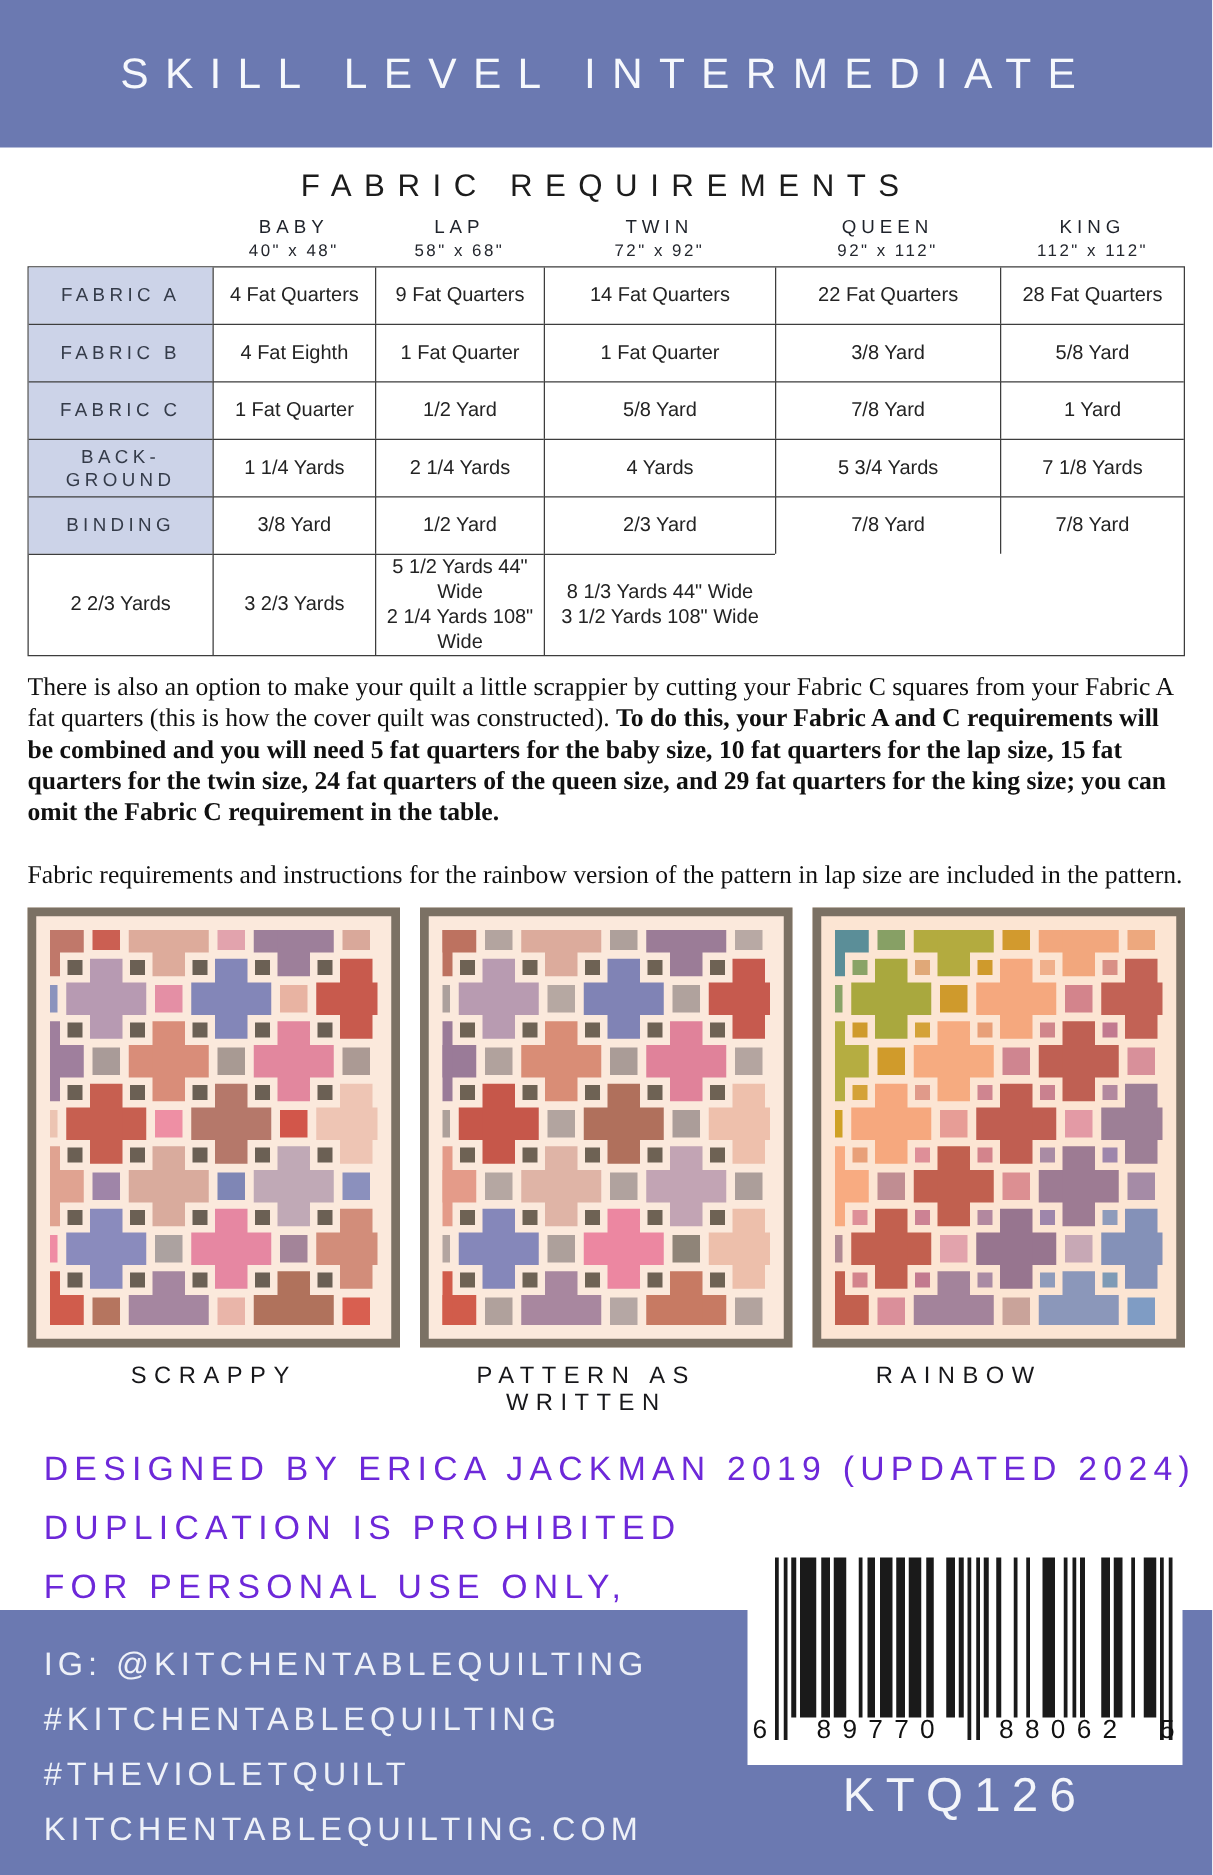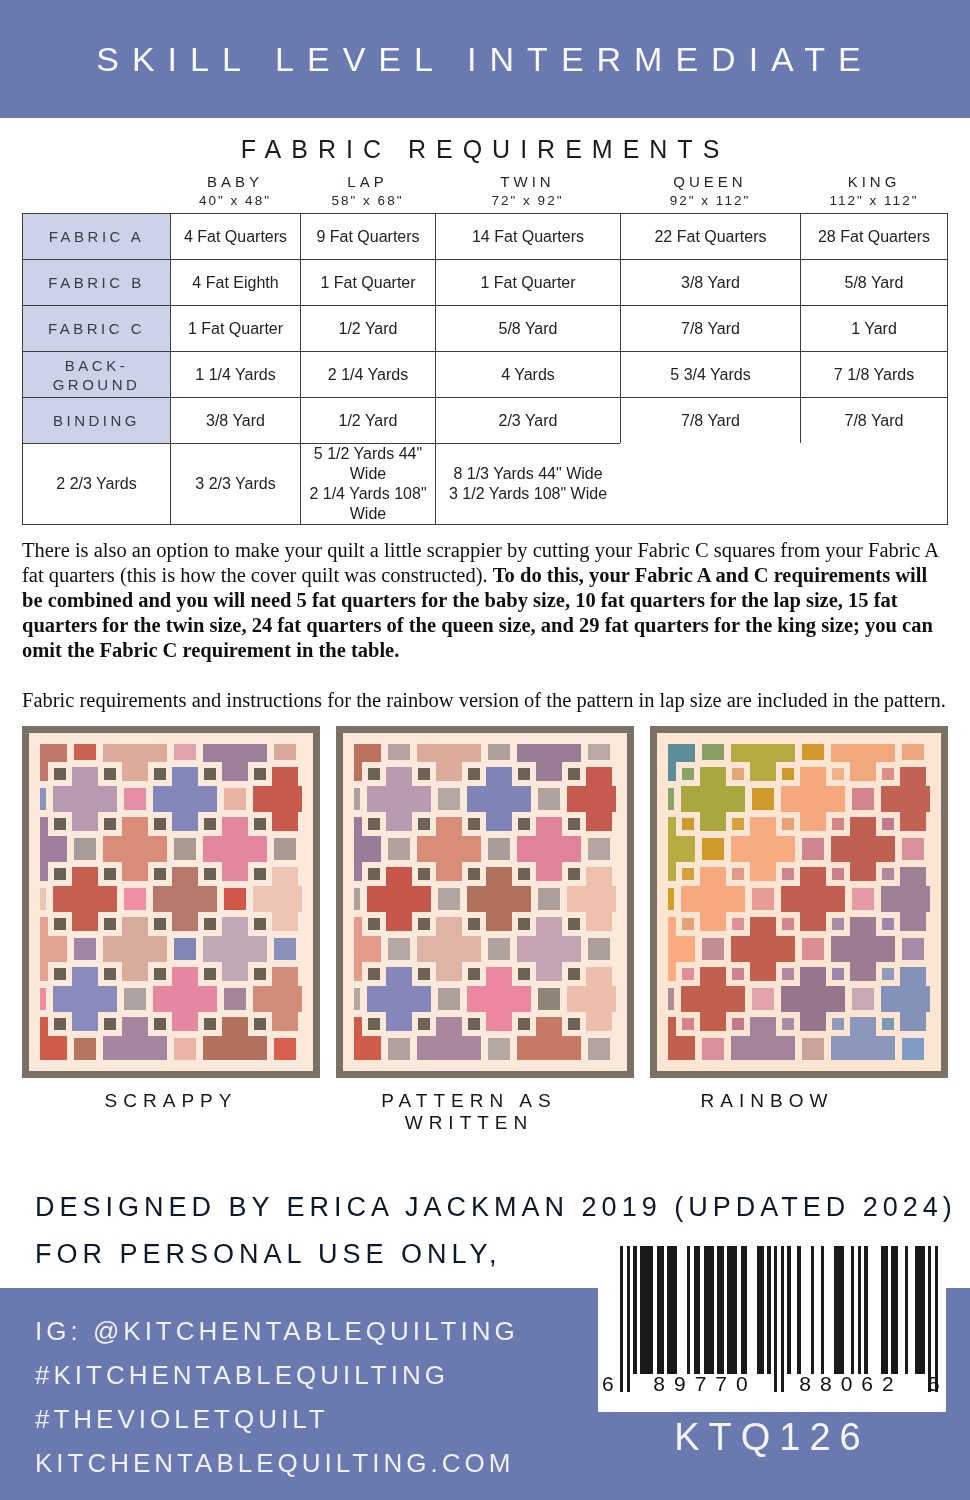--- a/index.html
+++ b/index.html
@@ -37,21 +37,21 @@
   
   .quilt-row{margin:13px 22px 0 22px;display:flex;justify-content:space-between;}
   .quilt{width:298px;height:352px;box-sizing:border-box;border:7px solid #7b7164;background:#fbe9dc;
          padding:11px;}
   .quilt-inner{position:relative;width:262px;height:316px;overflow:hidden;}
   .qp{position:absolute;}
   .caption-row{margin:12px 22px 0 22px;display:flex;}
   .caption{width:298px;text-align:center;font-size:19px;letter-spacing:6px;color:#17171a;}
 
   
-  .credits{position:absolute;left:35px;top:1152px;color:#0f172a;font-size:27px;letter-spacing:5px;margin-top:32px;}
+  .credits{position:absolute;left:35px;top:1152px;color:#6d28d9;font-size:27px;letter-spacing:5px;}
   .credits div{height:47px;line-height:47px;}
 
   
   .footer-band{position:absolute;left:0;top:1288px;width:970px;height:212px;background:#6b79b1;z-index:1;}
   .footer-band .fl{margin-left:35px;height:44px;line-height:44px;color:#eef1f8;
                    font-size:26px;letter-spacing:4px;}
   .footer-band .fl:first-child{margin-top:21px;}
 
   
   .barcode-box{position:absolute;left:598px;top:1238px;width:348px;height:174px;background:#ffffff;z-index:2;}
@@ -452,22 +452,22 @@
   </div>
 
   <div class="caption-row">
     <div class="caption">SCRAPPY</div>
     <div class="caption">PATTERN AS WRITTEN</div>
     <div class="caption">RAINBOW</div>
   </div>
 
   <div class="credits">
     <div>DESIGNED BY ERICA JACKMAN 2019 (UPDATED 2024)</div>
+    <div>DUPLICATION IS PROHIBITED</div>
     <div>FOR PERSONAL USE ONLY,</div>
-    <div>DUPLICATION IS PROHIBITED</div>
   </div>
 
   <div class="footer-band">
     <div class="fl">IG: @KITCHENTABLEQUILTING</div>
     <div class="fl">#KITCHENTABLEQUILTING</div>
     <div class="fl">#THEVIOLETQUILT</div>
     <div class="fl">KITCHENTABLEQUILTING.COM</div>
   </div>
 
   <div class="barcode-box">

